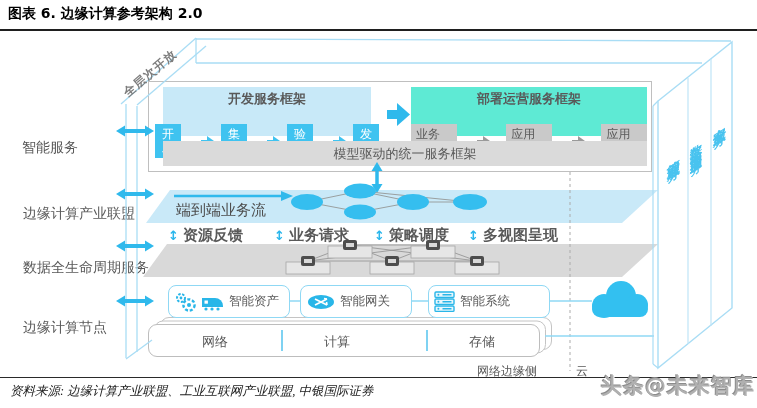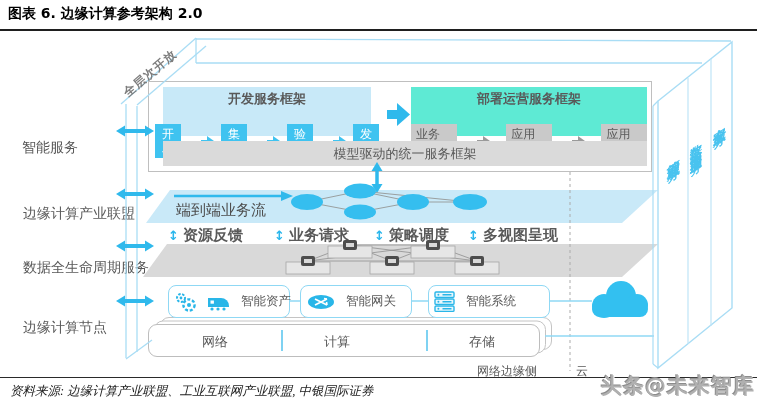--- a/index.html
+++ b/index.html
@@ -35,21 +35,21 @@
              clip-path:polygon(24px 0,100% 0,calc(100% - 36px) 100%,0 100%);}
   .band-gray{left:143px;top:244px;width:515px;height:33px;background:#D9D9D9;z-index:2;
              clip-path:polygon(24px 0,100% 0,calc(100% - 36px) 100%,0 100%);}
   .flow-label{left:176px;top:201px;font-size:15px;color:#4d4d4d;z-index:3;}
   
   .xrow-item{top:227px;display:flex;align-items:center;gap:4px;z-index:3;height:17px;}
   .updown{color:#29B6EC;font-weight:bold;font-size:13px;line-height:13px;}
   .xlabel{font-size:15px;color:#595959;font-weight:bold;}
   
   .edgebox{top:285px;height:33px;background:#fff;border:1.5px solid #8FD8F4;border-radius:8px;
-           display:flex;align-items:center;gap:8px;padding:0 5px;box-sizing:border-box;z-index:2;}
+           display:flex;align-items:center;gap:2px;padding:0 5px;box-sizing:border-box;z-index:2;}
   .edgebox .lbl{font-size:12.5px;color:#595959;white-space:nowrap;margin-left:2px;}
   
   .stackback{left:148px;top:324px;width:390px;height:31px;background:#fff;border:1px solid #c4c4c4;
              border-radius:9px;z-index:1;}
   .stack{left:148px;top:324px;width:390px;height:31px;background:#fff;border:1.3px solid #bdbdbd;
          border-radius:9px;z-index:2;}
   .stack .sep{position:absolute;top:5px;bottom:5px;width:2px;background:#7FD2F2;}
   .stack .cell{position:absolute;top:8px;transform:translateX(-50%);font-size:13px;color:#595959;}
   .zone-label{top:357px;font-size:12px;color:#595959;z-index:3;margin-top:6px;}
   

